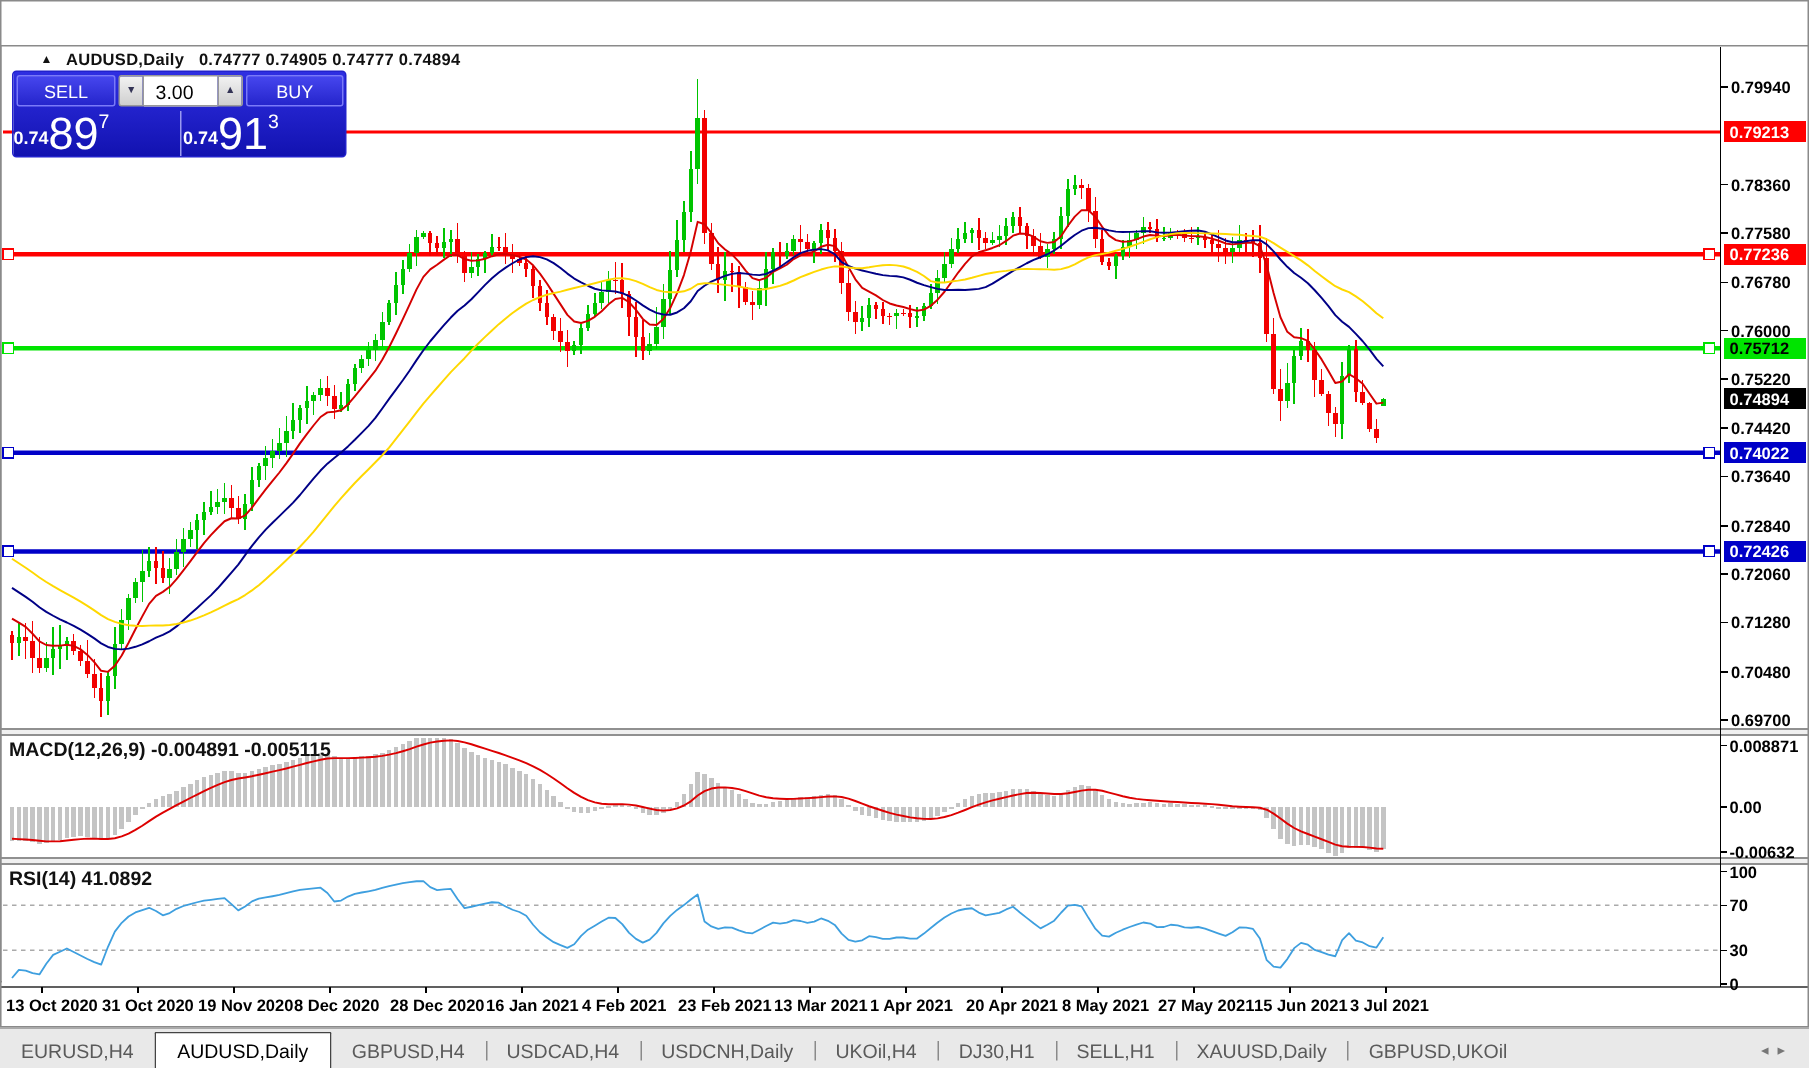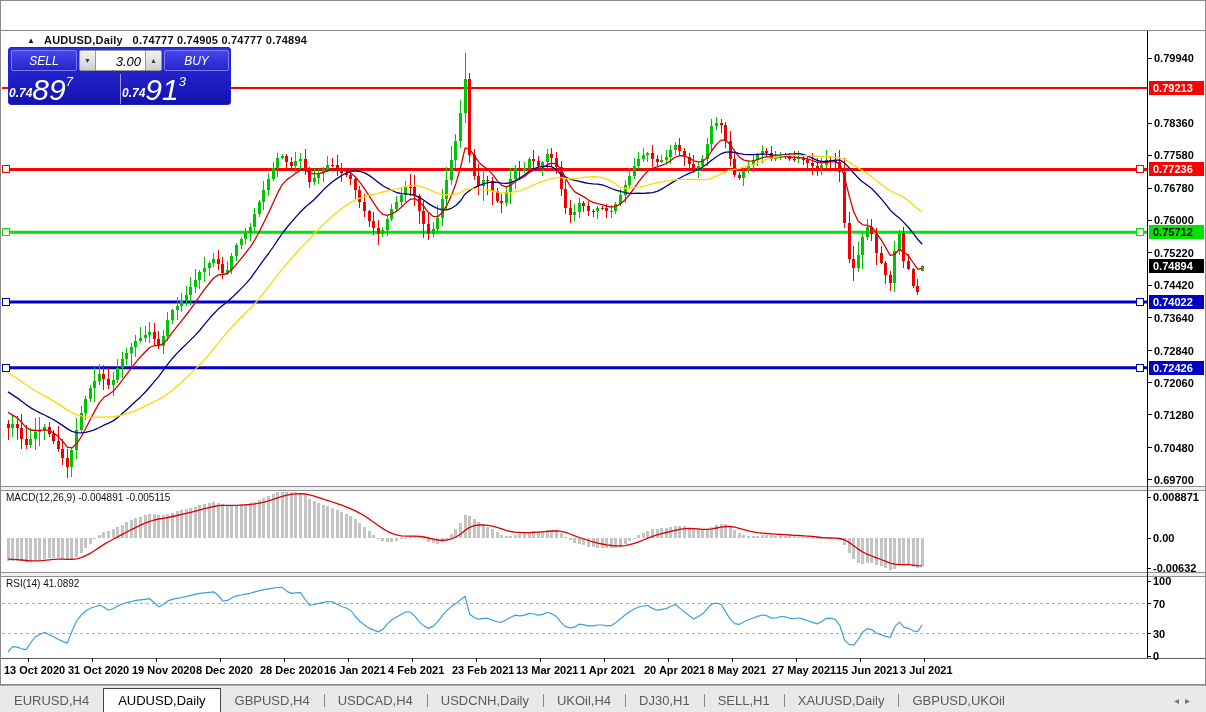--- a/index.html
+++ b/index.html
@@ -19,44 +19,44 @@
   
   #chart-win { position:absolute; left:0; top:30; width:1206px; height:655px;
     background:#fff; border:1px solid #8a8a8a; }
 
   #symbol-title { position:absolute; left:27px; top:34px; z-index:4; font-size:11px;
     font-weight:bold; color:#111; letter-spacing:0.2px; }
   #symbol-title .tri { font-size:8px; vertical-align:1px; margin-right:6px; }
 
   
   #trade-panel { position:absolute; left:8px; top:47px; width:223px; height:58px; z-index:5;
-    background:linear-gradient(#2f2fe2,#1212b0); border:1px solid #2222cc; border-radius:3px;font-style:italic; }
+    background:linear-gradient(#2f2fe2,#1212b0); border:1px solid #2222cc; border-radius:3px; }
   .tp-row1 { position:absolute; left:0; top:0; width:100%; height:24px; }
   .tp-btn { position:absolute; top:2px; height:21px; line-height:20px; text-align:center;
     color:#fff; font-size:12px; background:linear-gradient(#4646ee,#2525cc);
     border:1px solid #7a7af8; border-radius:2px; cursor:pointer; }
   #sell-btn { left:2px; width:66px; }
   #buy-btn  { left:155px; width:65px; }
   .spin-btn { position:absolute; top:2px; width:17px; height:21px; background:linear-gradient(#f2f2f2,#cfcfcf);
     border:1px solid #999; color:#335; font-size:7px; line-height:19px; text-align:center; cursor:pointer; }
   #vol-down { left:70px; border-radius:2px 0 0 2px; }
   #vol-up   { left:136px; border-radius:0 2px 2px 0; }
   #vol-input { position:absolute; left:87px; top:2px; width:49px; height:21px; background:#fff;
     border:1px solid #999; border-left:none; border-right:none; font-size:13px; color:#000;
-    text-align:right; padding:3px 4px 0 0; font-family:"Liberation Sans",sans-serif; }
+    text-align:right; padding:3px 16px 0 0; font-family:"Liberation Sans",sans-serif; }
   .tp-price { position:absolute; top:25px; height:32px; color:#fff; white-space:nowrap; }
   #sell-price { left:0; width:110px; text-align:left; }
   #buy-price { left:113px; width:112px; text-align:left; padding-right:6px; }
   .tp-div { position:absolute; left:111px; top:26px; width:1px; height:30px; background:#9a9af0; }
   .p-small { font-size:12px; font-weight:bold; vertical-align:3px; }
   .p-big { font-size:30px; font-weight:400; letter-spacing:0px; }
   .p-sup { font-size:13px; vertical-align:14px; }
 
   
-  .ind-label { position:absolute; z-index:4; font-size:10px; font-weight:normal; color:#111; }
+  .ind-label { position:absolute; z-index:4; font-size:13px; font-weight:bold; color:#111; }
   #macd-label { left:6px; top:492px; }
   #rsi-label  { left:6px; top:578px; }
 
   #chart-svg { position:absolute; left:0; top:0; z-index:1; }
 
   
   #tab-bar { position:absolute; left:0; top:685px; width:1206px; height:27px;
     background:#e9e9e9; border-top:1px solid #aaa; display:flex; align-items:flex-end; }
   .tab { position:relative; height:22px; line-height:21px; padding:0 14px; font-size:13px;
     color:#5a5a5a; cursor:pointer; white-space:nowrap; }

